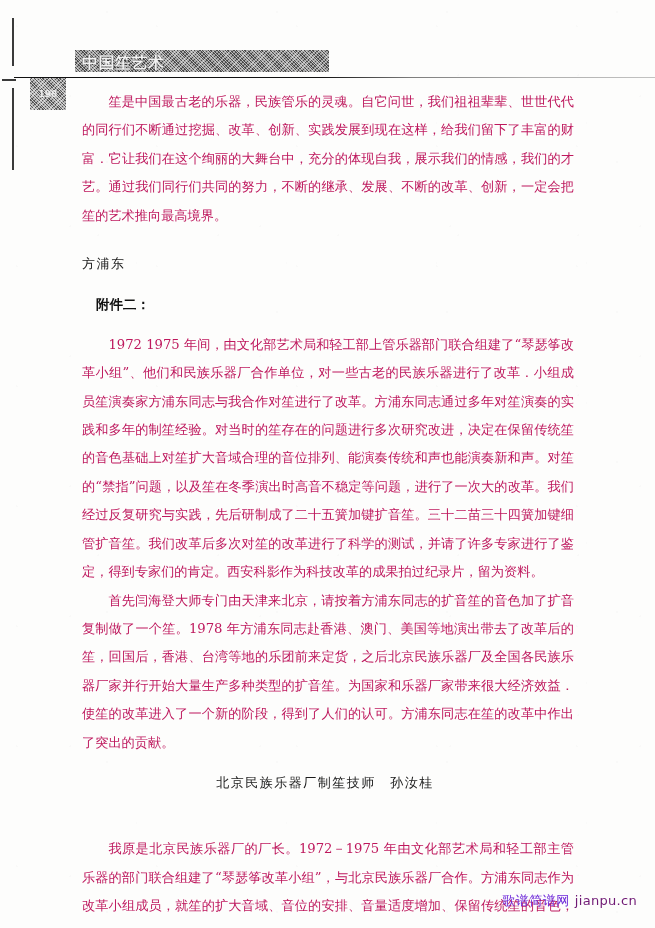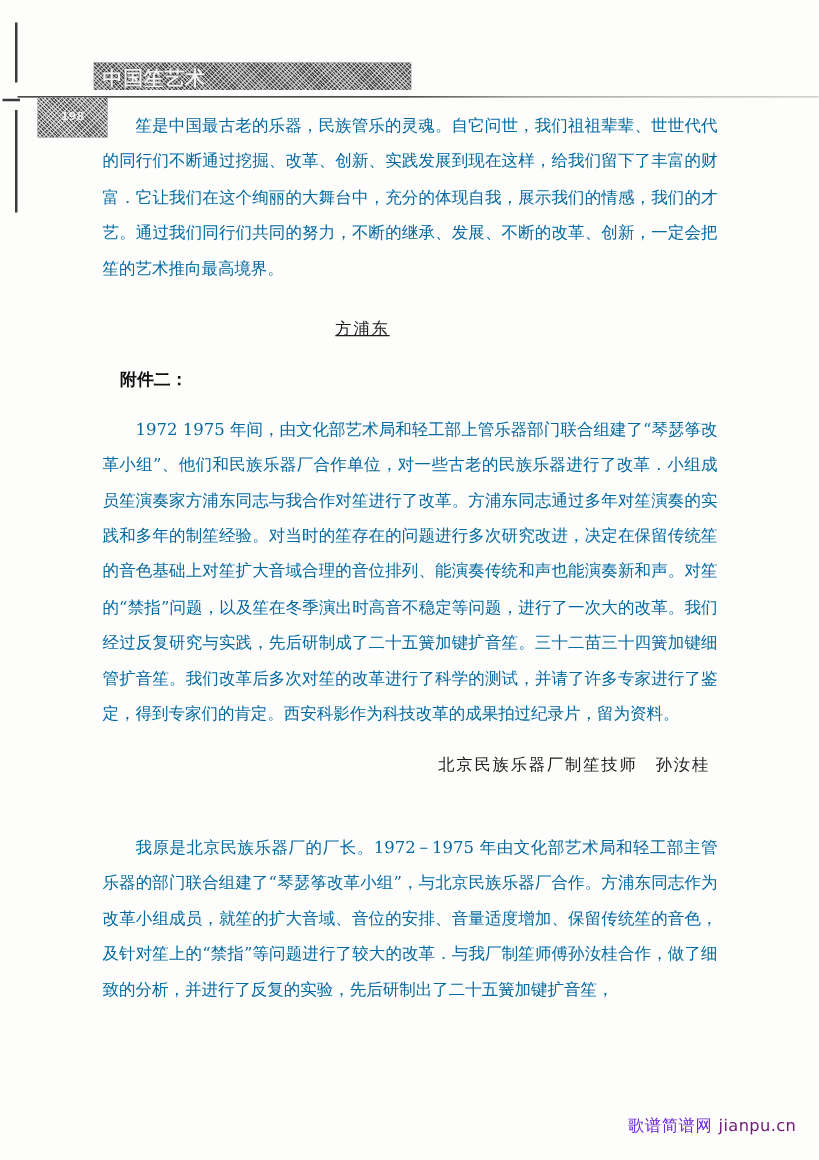--- a/index.html
+++ b/index.html
@@ -75,21 +75,21 @@
     width: 641px;
     height: 1px;
     background: linear-gradient(to right,
       #111 0%, #111 48%, rgba(20,20,20,.55) 62%,
       rgba(20,20,20,.35) 80%, rgba(20,20,20,.25) 100%);
   }
   .page-number-block {
     position: absolute;
     left: 30px;
     top: 78px;
-    width: 56px;
+    width: 36px;
     height: 32px;
     background-color: #555;
     background-image:
       repeating-linear-gradient(45deg,
         rgba(255,255,255,.6) 0 1px, rgba(255,255,255,0) 1px 2px),
       repeating-linear-gradient(-45deg,
         rgba(255,255,255,.5) 0 1px, rgba(255,255,255,0) 1px 3px);
     display: flex;
     align-items: center;
     justify-content: center;
@@ -102,35 +102,35 @@
   .content {
     position: absolute;
     left: 82px;
     top: 88px;
     width: 492px;
   }
   .para {
     margin: 0;
     font-size: 13.2px;
     line-height: 28.4px;
-    color: #0369a1;
+    color: #be185d;
     text-align: justify;
     text-indent: 2em;
     font-family: "DejaVu Serif", "Liberation Serif", serif;
   }
   .signature {
     margin: 0;
     font-size: 13px;
     line-height: 28.4px;
     color: #1b1b1b;
     font-family: "DejaVu Serif", "Liberation Serif", serif;
     letter-spacing: 1.5px;
   }
-  .sig-right  { text-align: center; padding-right: 76px; text-decoration: underline; }
-  .sig-right2 { text-align: right; padding-right: 6px; }
+  .sig-right  { text-align: left; padding-right: 76px; }
+  .sig-right2 { text-align: center; padding-right: 6px; }
   .section-head {
     margin: 0;
     font-size: 13.5px;
     font-weight: bold;
     line-height: 28.4px;
     color: #111;
     font-family: "DejaVu Serif", "Liberation Serif", serif;
     padding-left: 14px;
   }
   .gap-sm { height: 12px; }
@@ -174,20 +174,21 @@
     <p class="signature sig-right">方浦东</p>
 
     <div class="gap-sm"></div>
 
     <p class="section-head">附件二：</p>
 
     <div class="gap-sm"></div>
 
     <p class="para">1972  1975 年间，由文化部艺术局和轻工部上管乐器部门联合组建了“琴瑟筝改革小组”、他们和民族乐器厂合作单位，对一些古老的民族乐器进行了改革．小组成员笙演奏家方浦东同志与我合作对笙进行了改革。方浦东同志通过多年对笙演奏的实践和多年的制笙经验。对当时的笙存在的问题进行多次研究改进，决定在保留传统笙的音色基础上对笙扩大音域合理的音位排列、能演奏传统和声也能演奏新和声。对笙的“禁指”问题，以及笙在冬季演出时高音不稳定等问题，进行了一次大的改革。我们经过反复研究与实践，先后研制成了二十五簧加键扩音笙。三十二苗三十四簧加键细管扩音笙。我们改革后多次对笙的改革进行了科学的测试，并请了许多专家进行了鉴定，得到专家们的肯定。西安科影作为科技改革的成果拍过纪录片，留为资料。</p>
 
+    <p class="para">首先闫海登大师专门由天津来北京，请按着方浦东同志的扩音笙的音色加了扩音复制做了一个笙。1978 年方浦东同志赴香港、澳门、美国等地演出带去了改革后的笙，回国后，香港、台湾等地的乐团前来定货，之后北京民族乐器厂及全国各民族乐器厂家并行开始大量生产多种类型的扩音笙。为国家和乐器厂家带来很大经济效益．使笙的改革进入了一个新的阶段，得到了人们的认可。方浦东同志在笙的改革中作出了突出的贡献。</p>
 
     <div class="gap-sm"></div>
 
     <p class="signature sig-right2">北京民族乐器厂制笙技师　孙汝桂</p>
 
     <div class="gap-lg"></div>
 
 
     <div class="gap-sm"></div>
 

